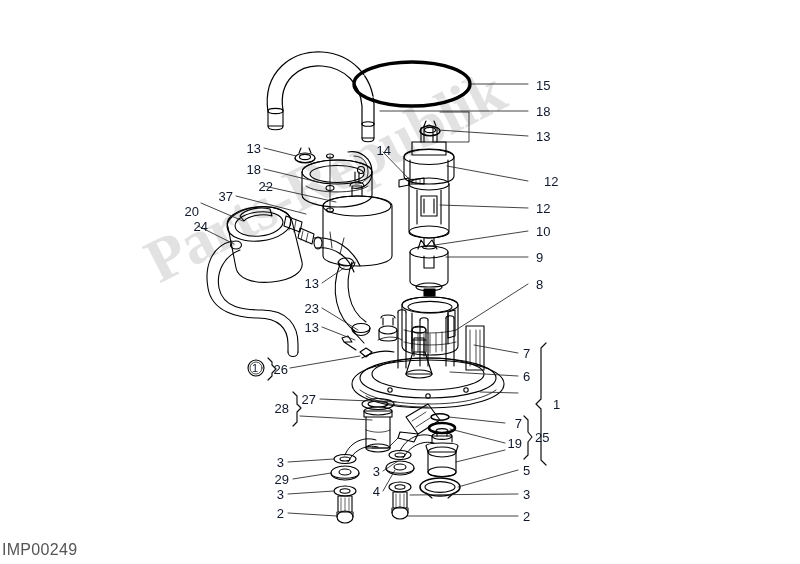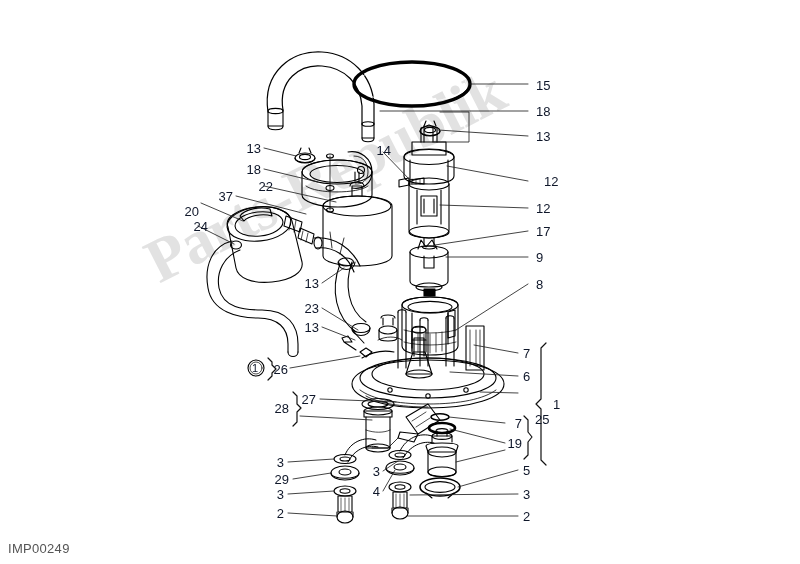--- a/index.html
+++ b/index.html
@@ -4,21 +4,21 @@
 <style>
   html,body{margin:0;padding:0;background:#fff;}
   body{width:800px;height:564px;position:relative;overflow:hidden;
        font-family:"Liberation Sans",sans-serif;color:#000;}
   #stage{position:absolute;left:0;top:0;width:800px;height:564px;}
   svg{position:absolute;left:0;top:0;}
   .lbl{position:absolute;font-weight:normal;font-size:13px;line-height:13px;
        color:#0f172a;white-space:nowrap;}
   .lbl.r{transform:translate(-100%,-50%);}
   .lbl.l{transform:translate(0,-50%);}
-  .code{position:absolute;left:8px;top:541px;font-size:13px;color:#555;
+  .code{position:absolute;left:2px;top:541px;font-size:16px;color:#555;
         letter-spacing:.3px;}
   .wm{position:absolute;left:150px;top:170px;width:430px;height:200px;
       pointer-events:none;}
   .wm span{position:absolute;left:0;top:60px;font-size:62px;font-weight:bold;
       color:#e2e2e2;font-family:"Liberation Serif",serif;letter-spacing:-1px;
       transform:rotate(-27deg);transform-origin:0 50%;white-space:nowrap;}
 </style>
 </head>
 <body>
 
@@ -306,29 +306,29 @@
       <circle cx="256" cy="368" r="8" stroke-width="1.1"></circle>
       <circle cx="256" cy="368" r="6" stroke-width="0.7"></circle>
     </g>
   </svg>
 
   <div class="lbl l" style="left:536px;top:85px">15</div>
   <div class="lbl l" style="left:536px;top:111px">18</div>
   <div class="lbl l" style="left:536px;top:136px">13</div>
   <div class="lbl l" style="left:544px;top:181px">12</div>
   <div class="lbl l" style="left:536px;top:208px">12</div>
-  <div class="lbl l" style="left:536px;top:231px">17</div>
+  <div class="lbl l" style="left:536px;top:231px">10</div>
   <div class="lbl l" style="left:536px;top:257px">9</div>
   <div class="lbl l" style="left:536px;top:284px">8</div>
   <div class="lbl l" style="left:523px;top:353px">7</div>
   <div class="lbl l" style="left:523px;top:376px">6</div>
   <div class="lbl l" style="left:553px;top:404px">1</div>
   <div class="lbl r" style="left:522px;top:423px">7</div>
   <div class="lbl r" style="left:522px;top:443px">19</div>
-  <div class="lbl l" style="left:535px;top:419px">25</div>
+  <div class="lbl l" style="left:535px;top:437px">25</div>
   <div class="lbl l" style="left:523px;top:470px">5</div>
   <div class="lbl l" style="left:523px;top:494px">3</div>
   <div class="lbl l" style="left:523px;top:516px">2</div>
 
   <div class="lbl r" style="left:261px;top:148px">13</div>
   <div class="lbl r" style="left:261px;top:169px">18</div>
   <div class="lbl r" style="left:273px;top:186px">22</div>
   <div class="lbl r" style="left:233px;top:196px">37</div>
   <div class="lbl r" style="left:199px;top:211px">20</div>
   <div class="lbl r" style="left:208px;top:226px">24</div>

